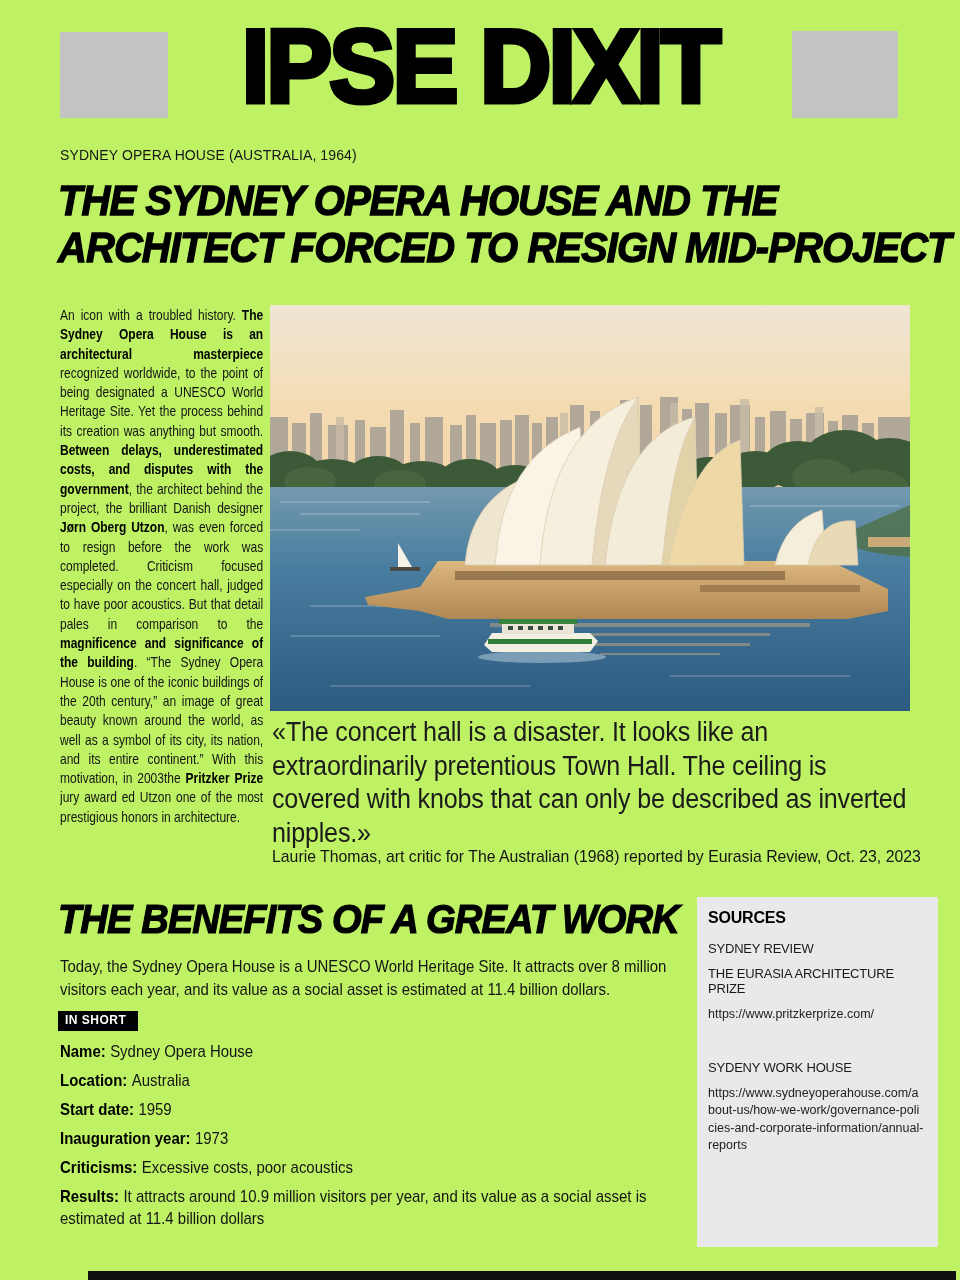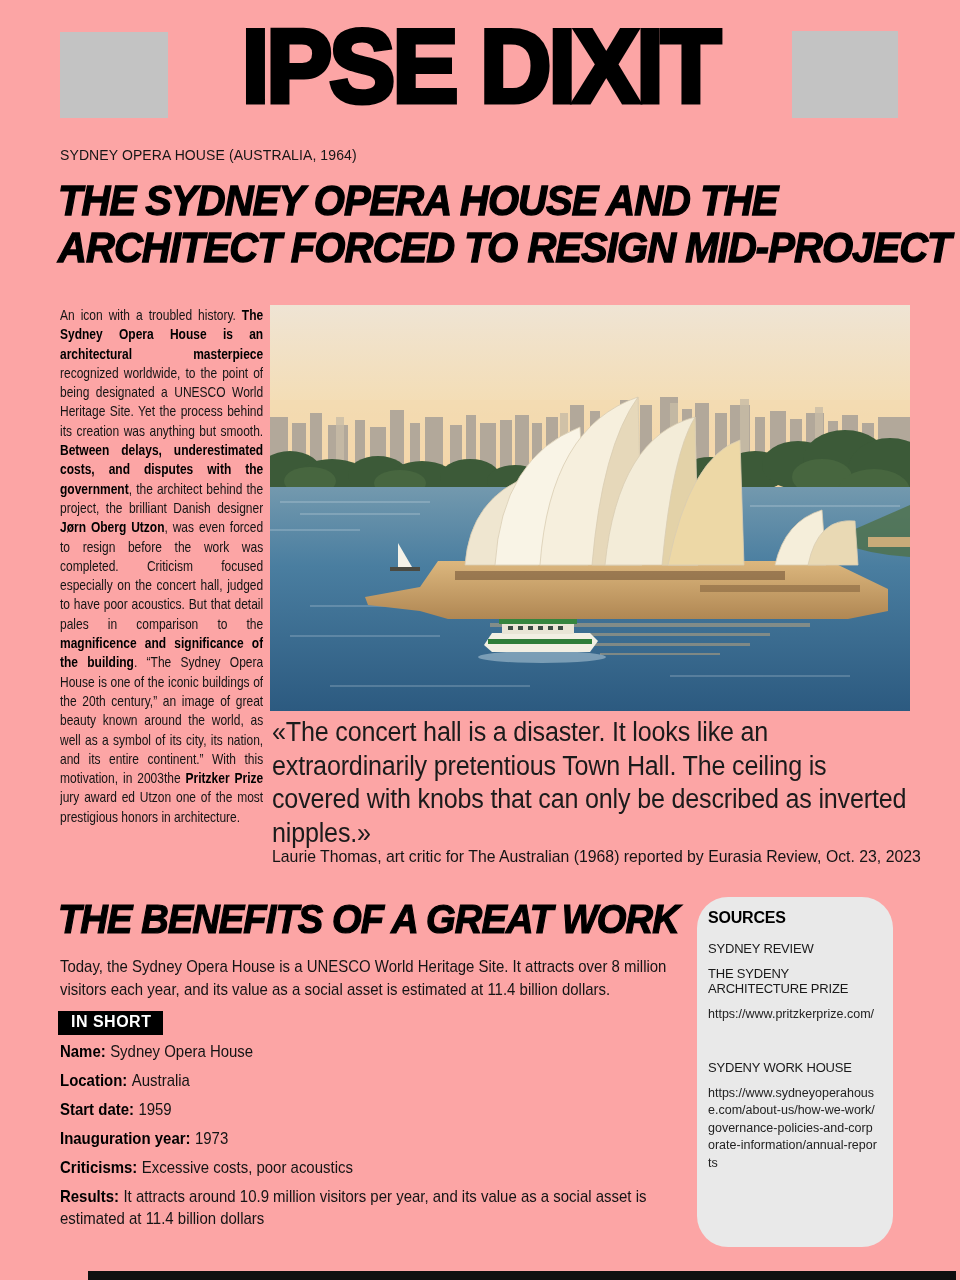--- a/index.html
+++ b/index.html
@@ -1,19 +1,19 @@
 <!DOCTYPE html>
 <html><head>
 <meta charset="utf-8">
 <style>
   * { margin:0; padding:0; box-sizing:border-box; }
   html,body { background:#fff; }
   .page {
     position:relative; width:960px; height:1280px; margin:0 auto;
-    background:#fca5a5; overflow:hidden;
+    background:#bef264; overflow:hidden;
     font-family:"Liberation Sans", sans-serif; color:#111;
   }
   
   .mast-box { position:absolute; background:#c3c3c3; }
   .mast-box.left  { left:60px;  top:32px; width:108px; height:86px; }
   .mast-box.right { left:792px; top:31px; width:106px; height:87px; }
   .mast-title {
     position:absolute; left:0; top:14px; width:960px; text-align:center;
     font-size:104px; line-height:104px; font-weight:700;
     letter-spacing:-3px; color:#000; -webkit-text-stroke:5px #000;
@@ -60,36 +60,35 @@
     transform:scaleX(0.93); transform-origin:left top; white-space:nowrap;
   }
   .benefits-para {
     position:absolute; left:60px; top:956px; width:730px;
     transform:scaleX(0.88); transform-origin:left top;
     font-size:17px; line-height:22.5px; color:#141414;
   }
   
   .in-short-badge {
     position:absolute; left:58px; top:1011px;
-    background:#000; color:#fff; font-weight:700; font-size:16px;
-    padding:2px 12px 4px 13px; letter-spacing:0.5px;
+    background:#000; color:#fff; font-weight:700; font-size:12px;
+    padding:2px 12px 4px 7px; letter-spacing:0.5px;
   }
   .in-short-list {
     position:absolute; left:60px; top:1041px; width:730px;
     transform:scaleX(0.88); transform-origin:left top;
     font-size:17px; line-height:22px; color:#141414;
   }
   .is-item { margin-bottom:7px; }
   .is-item b { margin-right:5px; color:#000; }
   
   .sources {
-    position:absolute; left:697px; top:897px; width:196px; height:350px;
+    position:absolute; left:697px; top:897px; width:241px; height:350px;
     background:#e9e9e9; padding:12px 14px 12px 11px;
     transform-origin:left top;
-    border-radius:31px;
   }
   .sources-title { font-size:16px; font-weight:700; letter-spacing:-0.2px; color:#000; margin-bottom:14px; }
   .src-name { font-size:13px; color:#1a1a1a; margin-bottom:10px; letter-spacing:-0.2px; }
   .src-url  { font-size:12.5px; line-height:17.5px; color:#222; word-break:break-all; margin-bottom:36px; }
   .src-url:last-child { margin-bottom:16px; }
   
   .footer-bar { position:absolute; left:88px; top:1271px; width:868px; height:9px; background:#0f0f0f; }
 </style>
 </head>
 <body>
@@ -282,20 +281,20 @@
       <b>Criticisms:</b><span>Excessive costs, poor acoustics</span>
     </div>
     <div class="is-item">
       <b>Results:</b><span>It attracts around 10.9 million visitors per year, and its value as a social asset is estimated at 11.4 billion dollars</span>
     </div>
   </div>
 
   <div class="sources">
     <div class="sources-title">SOURCES</div>
     <div class="src-name">SYDNEY REVIEW</div>
-    <div class="src-name">THE SYDENY ARCHITECTURE PRIZE</div>
+    <div class="src-name">THE EURASIA ARCHITECTURE PRIZE</div>
     <div class="src-url">https://www.pritzkerprize.com/</div>
     <div class="src-name">SYDENY WORK HOUSE</div>
     <div class="src-url">https://www.sydneyoperahouse.com/about-us/how-we-work/governance-policies-and-corporate-information/annual-reports</div>
   </div>
 
   <div class="footer-bar"></div>
 </div>
 
 </body></html>

